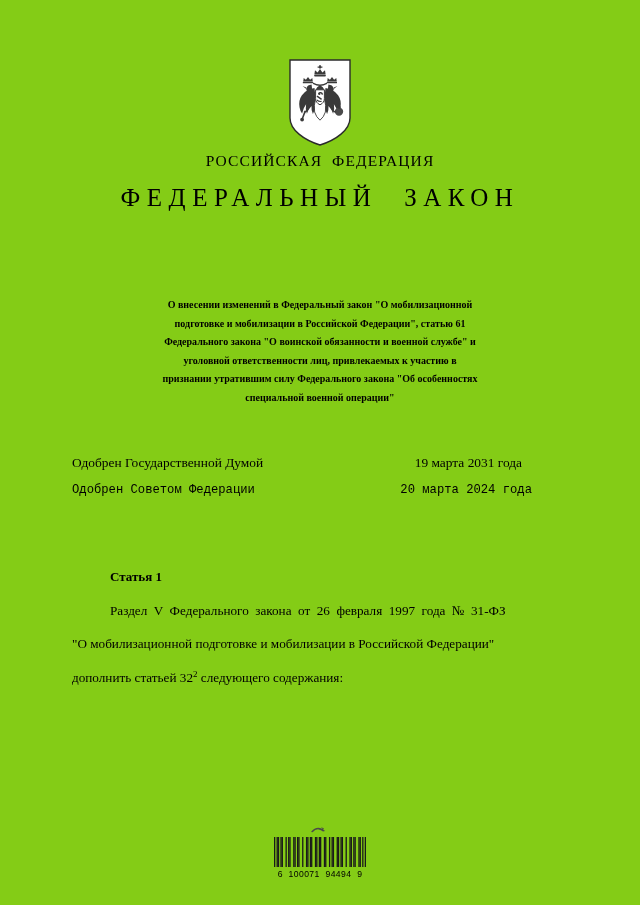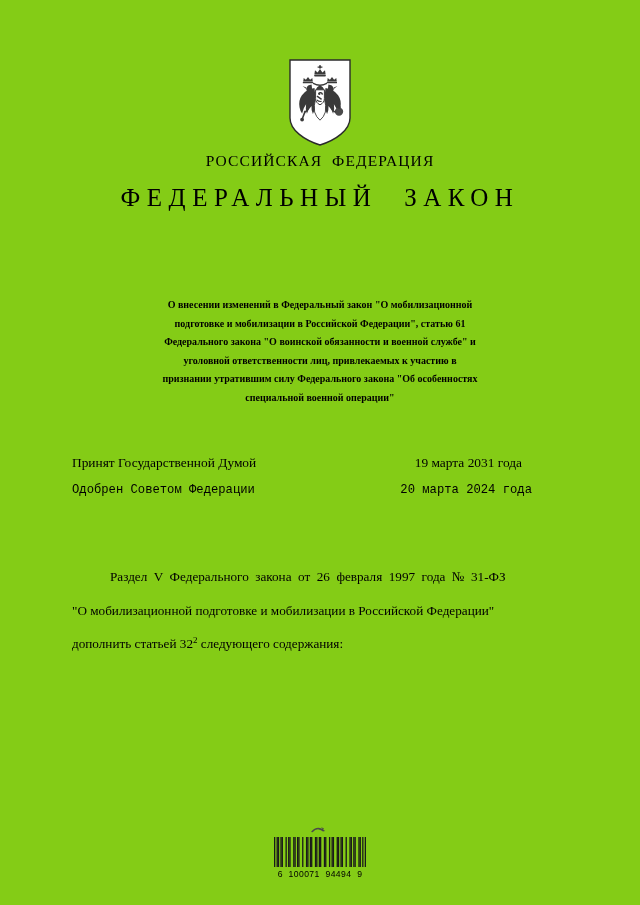--- a/index.html
+++ b/index.html
@@ -199,29 +199,30 @@
   <div class="title-block">
     <span class="tl">О внесении изменений в Федеральный закон "О мобилизационной</span>
     <span class="tl">подготовке и мобилизации в Российской Федерации", статью 61</span>
     <span class="tl">Федерального закона "О воинской обязанности и военной службе" и</span>
     <span class="tl">уголовной ответственности лиц, привлекаемых к участию в</span>
     <span class="tl">признании утратившим силу Федерального закона "Об особенностях</span>
     <span class="tl">специальной военной операции"</span>
   </div>
 
   <div class="adopt adopt-duma">
-    <span>Принят Государственной Думой</span>
+    <span>Одобрен Государственной Думой</span>
     <span class="adopt-date">19 марта 2031 года</span>
   </div>
   <div class="adopt adopt-sovet">
     <span>Одобрен Советом Федерации</span>
     <span class="adopt-date">20 марта 2024 года</span>
   </div>
 
   <div class="body-block">
+    <div class="article-head">Статья 1</div>
     <div class="p-indent">Раздел V Федерального закона от 26 февраля 1997 года № 31-ФЗ</div>
     <div class="p-flush">"О мобилизационной подготовке и мобилизации в Российской Федерации"</div>
     <div class="p-flush">
       <span>дополнить статьей 32</span><sup>2</sup><span> следующего содержания:</span>
     </div>
   </div>
 
   <div class="barcode-wrap">
     <svg class="barcode-mark" viewBox="0 0 22 11" aria-hidden="true">
       <path d="M2 7 q4-5 9-4 q3 .6 5 3 l-2 .6 q-2-2 -4.4-2.2 q-3.4-.3 -6 2.9 Z" fill="#4a4a4a"></path>

